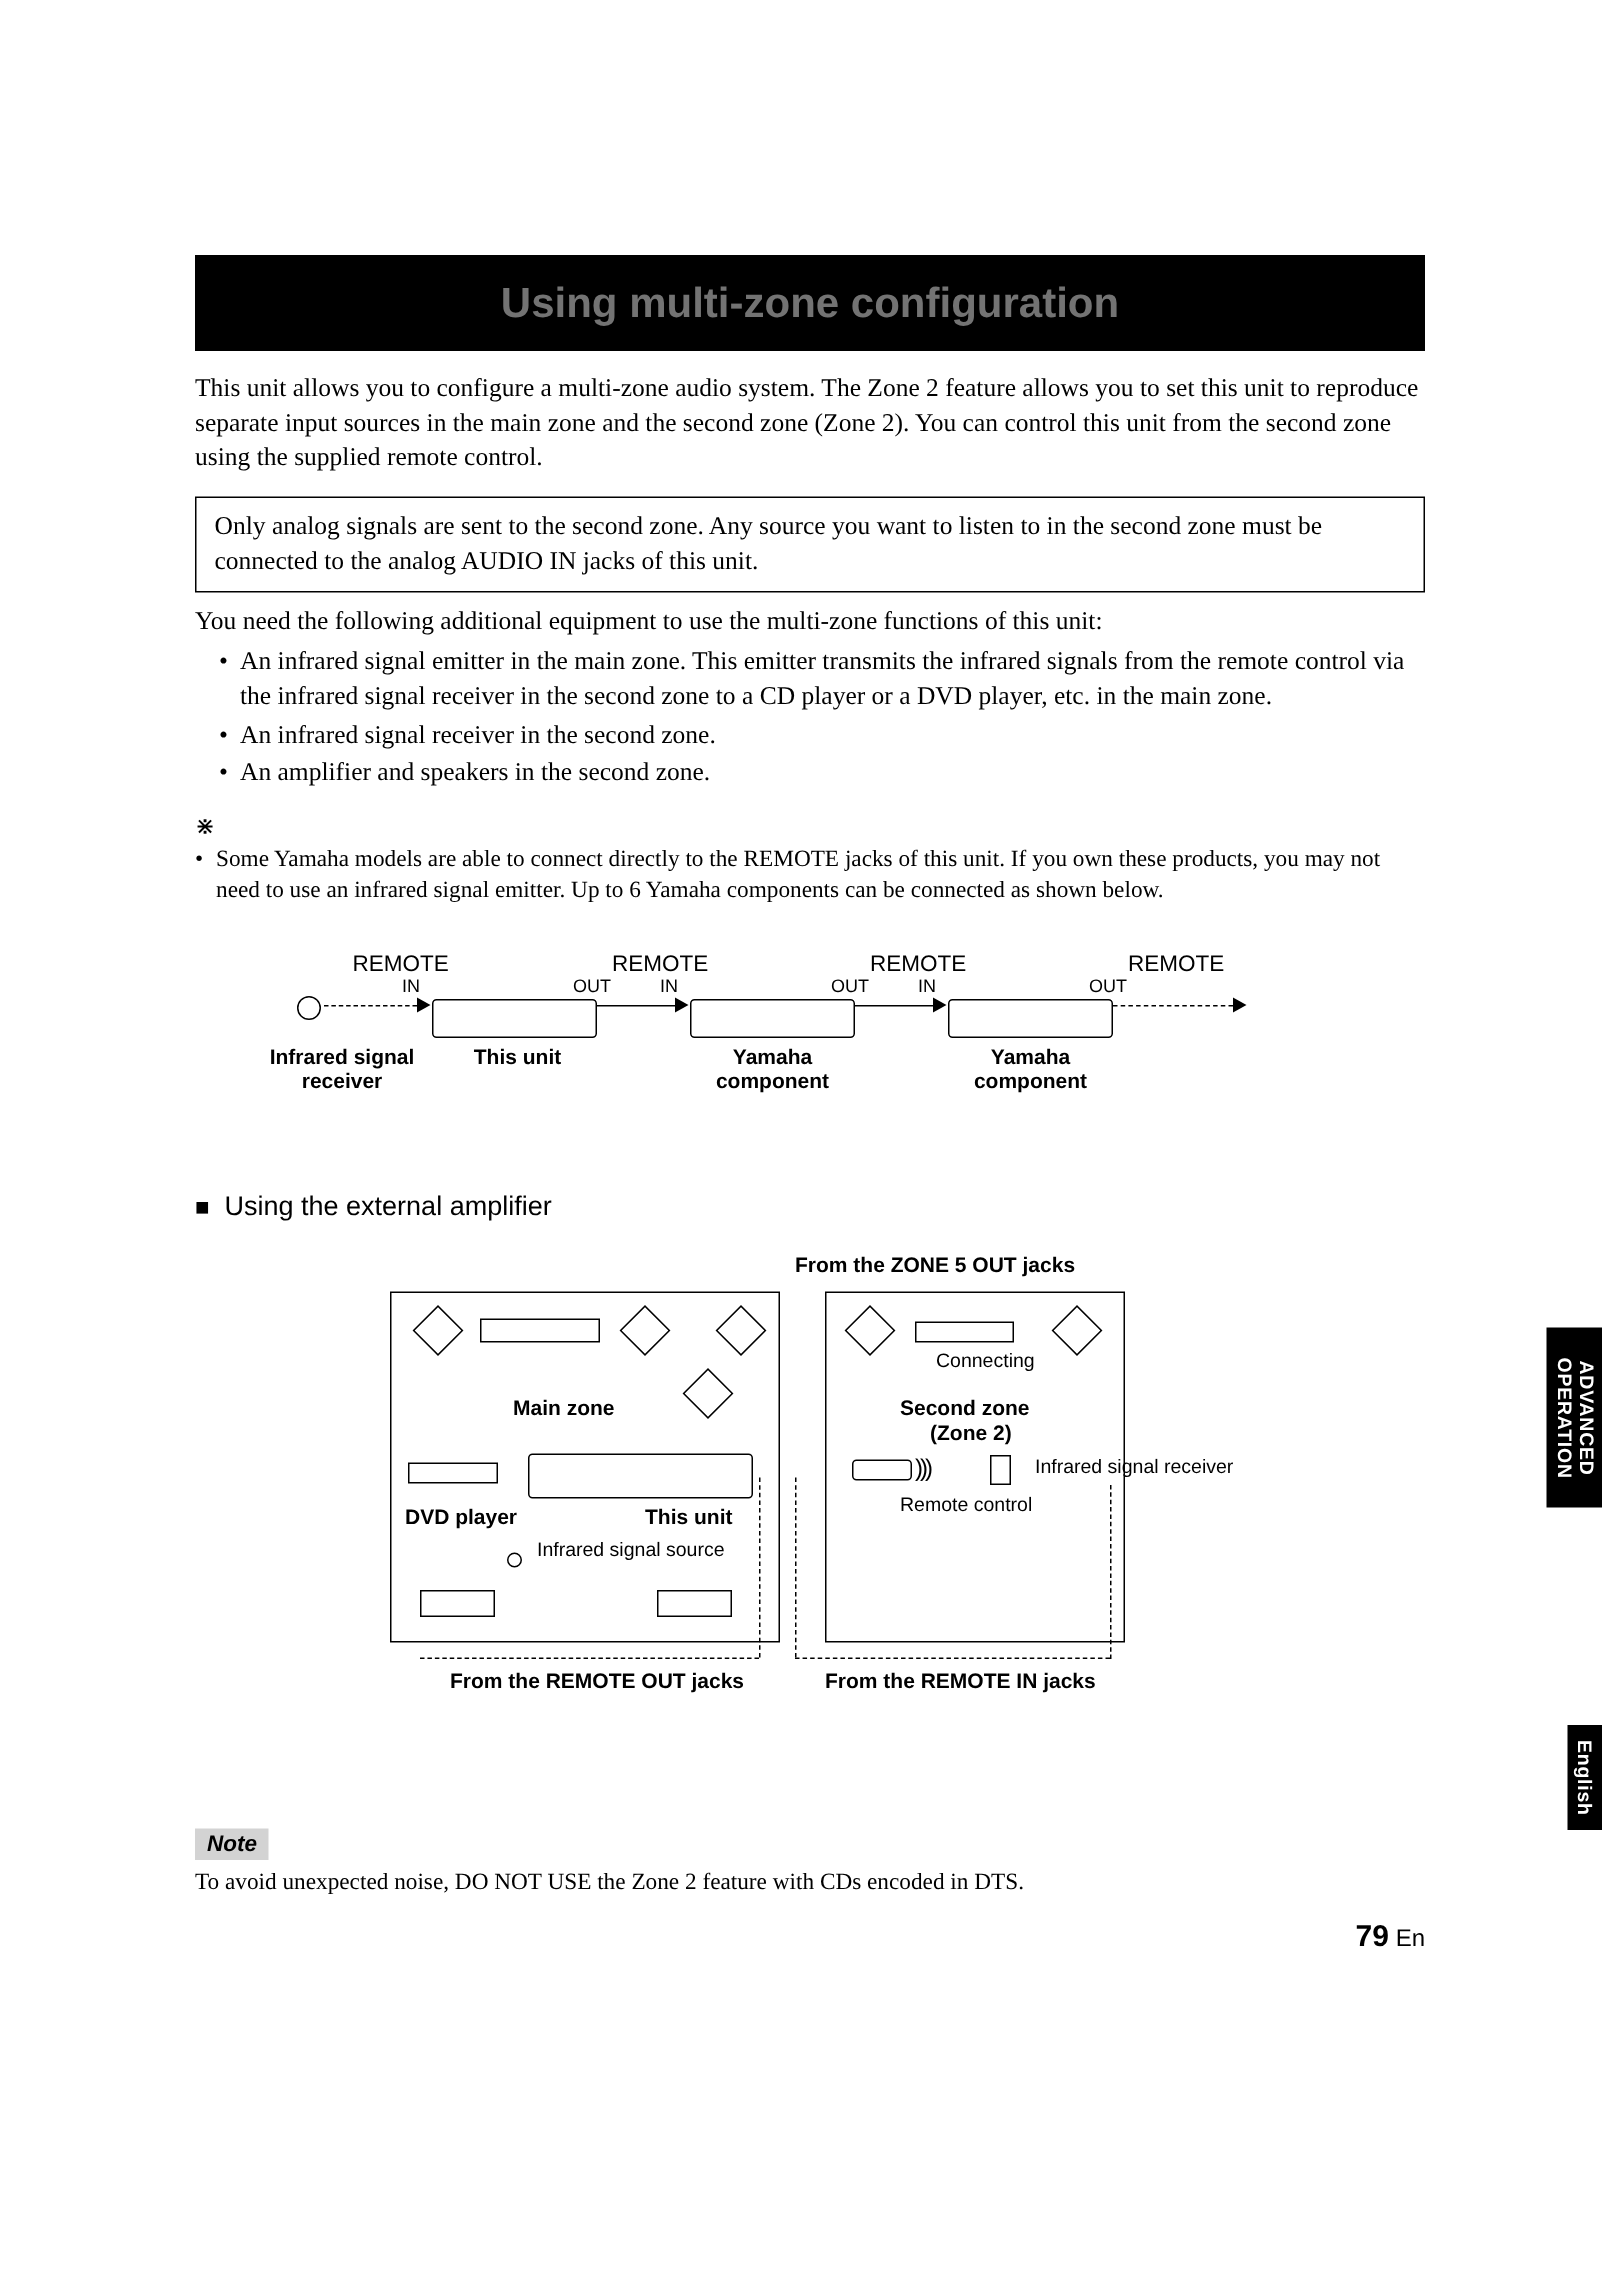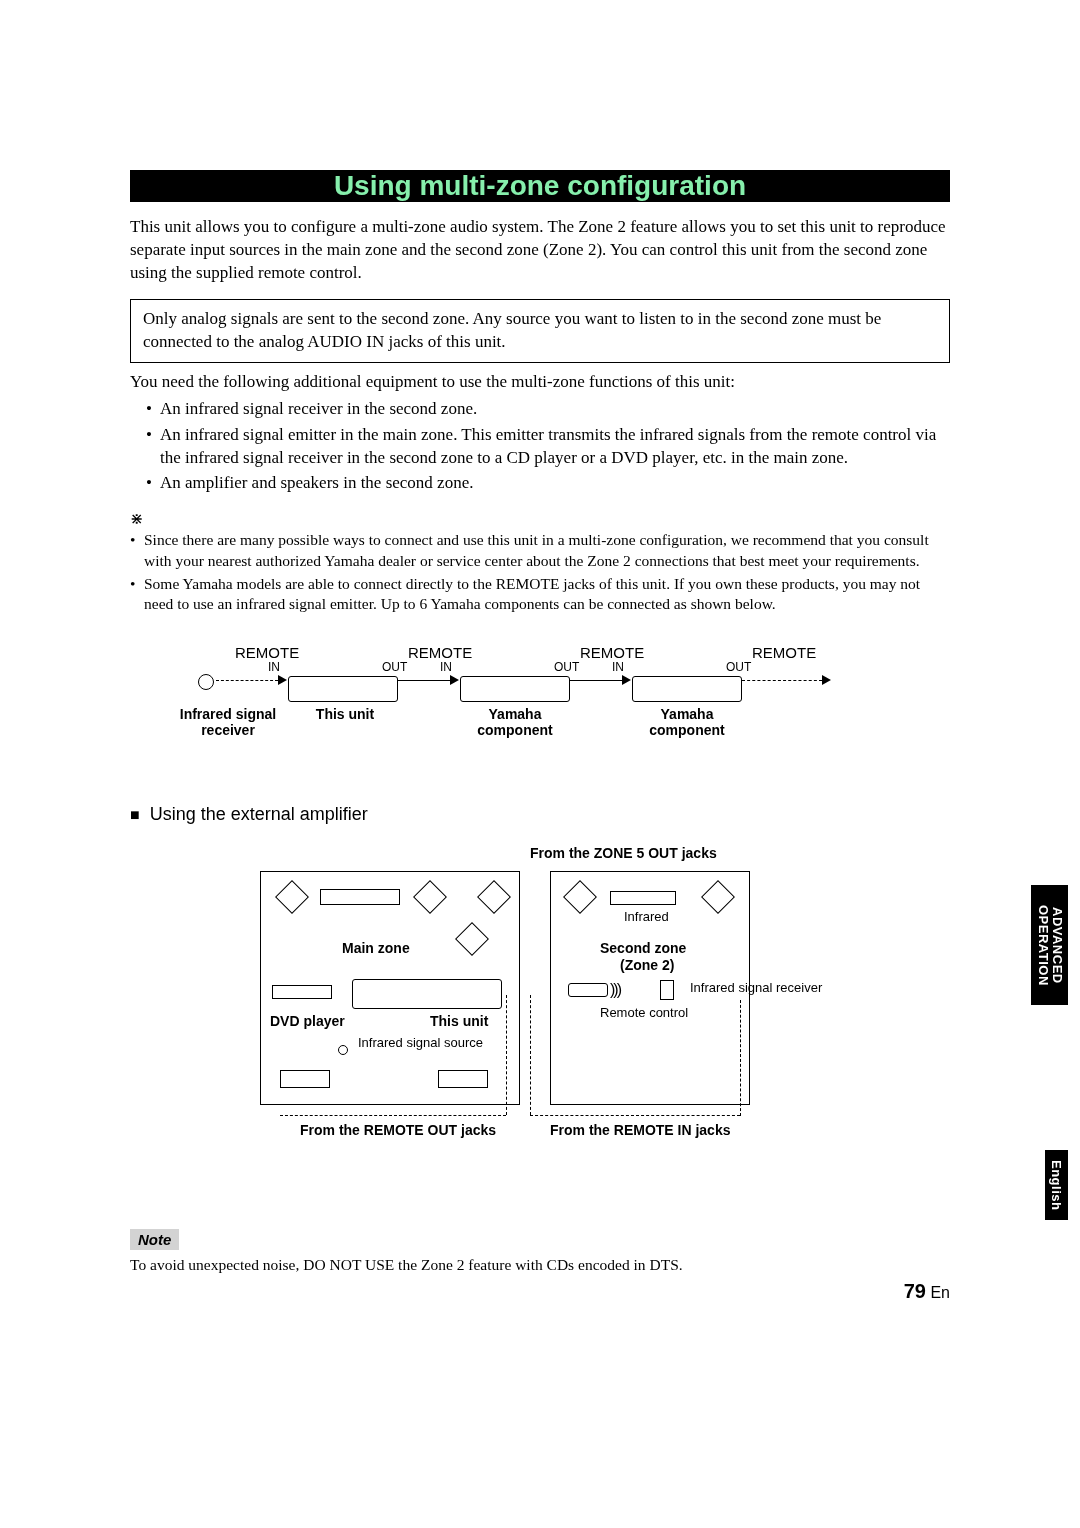--- a/index.html
+++ b/index.html
@@ -12,26 +12,26 @@
     color: #000;
   }
   .page {
     position: absolute;
     left: 130px;
     top: 170px;
     width: 820px;
   }
   .title-bar {
     background: #000;
-    color: #86efac;
+    color: #737373;
     text-align: center;
     font-family: Arial, Helvetica, sans-serif;
     font-weight: bold;
     font-size: 28px;
-    padding: 0 0;
+    padding: 16px 0;
   }
   .intro {
     font-size: 17px;
     line-height: 1.35;
     margin-top: 14px;
   }
   .info-box {
     border: 1px solid #000;
     padding: 8px 12px;
     margin-top: 14px;
@@ -286,28 +286,27 @@
 <div class="page">
   <div class="title-bar">Using multi-zone configuration</div>
 
   <p class="intro">This unit allows you to configure a multi-zone audio system. The Zone 2 feature allows you to set this unit to reproduce separate input sources in the main zone and the second zone (Zone 2). You can control this unit from the second zone using the supplied remote control.</p>
 
   <div class="info-box">Only analog signals are sent to the second zone. Any source you want to listen to in the second zone must be connected to the analog AUDIO IN jacks of this unit.</div>
 
 
   <p class="body-text">You need the following additional equipment to use the multi-zone functions of this unit:</p>
   <ul class="bullets">
+    <li>An infrared signal emitter in the main zone. This emitter transmits the infrared signals from the remote control via the infrared signal receiver in the second zone to a CD player or a DVD player, etc. in the main zone.</li>
     <li>An infrared signal receiver in the second zone.</li>
-    <li>An infrared signal emitter in the main zone. This emitter transmits the infrared signals from the remote control via the infrared signal receiver in the second zone to a CD player or a DVD player, etc. in the main zone.</li>
     <li>An amplifier and speakers in the second zone.</li>
   </ul>
 
   <div class="tip-icon">⋇</div>
   <ul class="notes-list">
-    <li>Since there are many possible ways to connect and use this unit in a multi-zone configuration, we recommend that you consult with your nearest authorized Yamaha dealer or service center about the Zone 2 connections that best meet your requirements.</li>
     <li>Some Yamaha models are able to connect directly to the REMOTE jacks of this unit. If you own these products, you may not need to use an infrared signal emitter. Up to 6 Yamaha components can be connected as shown below.</li>
   </ul>
 
   
   <div class="diagram1">
     <span class="d1-label-top" style="left:105px">REMOTE</span>
     <span class="d1-label-top" style="left:278px">REMOTE</span>
     <span class="d1-label-top" style="left:450px">REMOTE</span>
     <span class="d1-label-top" style="left:622px">REMOTE</span>
 
@@ -362,21 +361,21 @@
 
     <div style="position:absolute;left:208px;top:200px;width:10px;height:10px;border:1.5px solid #000;border-radius:50%;"></div>
     <span class="d2-label" style="left:228px;top:190px">Infrared signal source</span>
 
     <div class="d2-comp" style="left:150px;top:225px;width:50px;height:18px"></div>
     <div class="d2-comp" style="left:308px;top:225px;width:50px;height:18px"></div>
 
     <div class="d2-speaker" style="left:438px;top:40px"></div>
     <div class="d2-speaker" style="left:576px;top:40px"></div>
     <div class="d2-amp" style="left:480px;top:46px;width:66px;height:14px"></div>
-    <span class="d2-label" style="left:494px;top:64px">Infrared</span>
+    <span class="d2-label" style="left:494px;top:64px">Connecting</span>
 
     <span class="d2-label-b" style="left:470px;top:95px">Second zone</span>
     <span class="d2-label-b" style="left:490px;top:112px">(Zone 2)</span>
 
     <div class="d2-remote" style="left:438px;top:138px"></div>
     <span style="position:absolute;left:480px;top:136px;font-size:16px;letter-spacing:-2px">)))</span>
     <div style="position:absolute;left:530px;top:135px;width:14px;height:20px;border:1.5px solid #000;"></div>
     <span class="d2-label" style="left:560px;top:135px">Infrared signal receiver</span>
     <span class="d2-label" style="left:470px;top:160px">Remote control</span>
 

